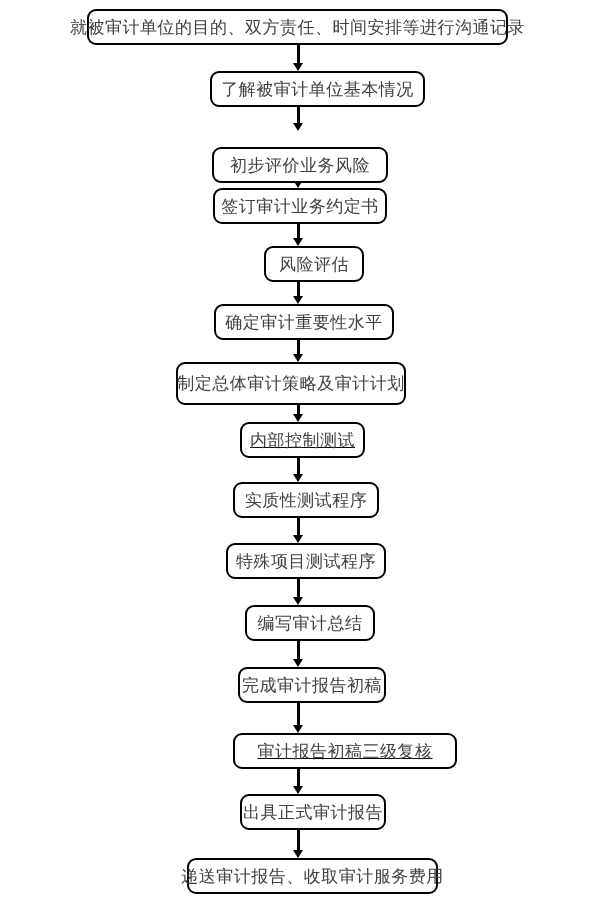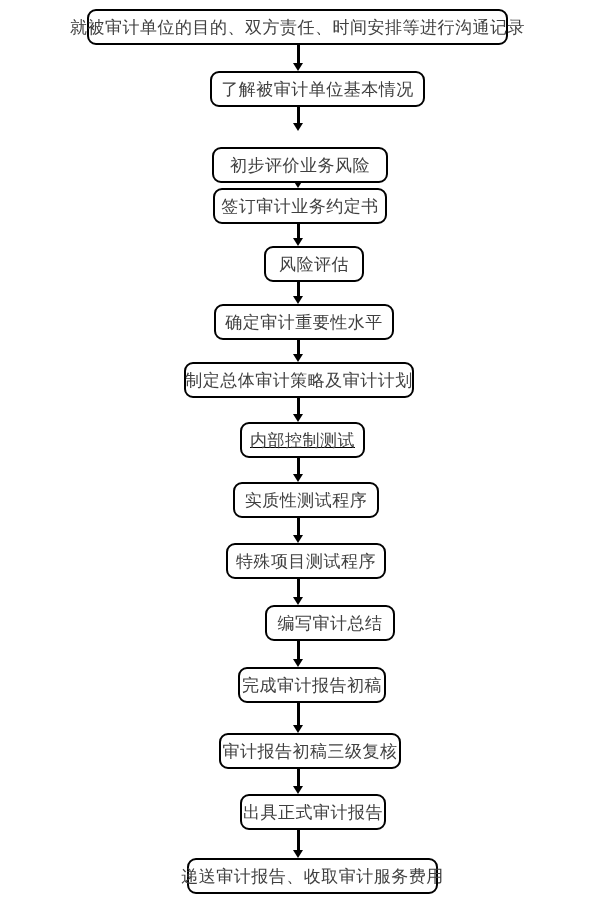--- a/index.html
+++ b/index.html
@@ -130,39 +130,39 @@
     </div>
     <div class="flow-node" style="left: 213px; top: 188px; width: 174px; height: 36px;">
       <span class="flow-node-label">签订审计业务约定书</span>
     </div>
     <div class="flow-node" style="left: 250px; top: 246px; width: 100px; height: 36px; margin-left: 14px;">
       <span class="flow-node-label">风险评估</span>
     </div>
     <div class="flow-node" style="left: 214px; top: 304px; width: 180px; height: 36px;">
       <span class="flow-node-label">确定审计重要性水平</span>
     </div>
-    <div class="flow-node" style="left: 184px; top: 362px; width: 230px; height: 36px;">
+    <div class="flow-node" style="left: 176px; top: 362px; width: 230px; height: 43px;">
       <span class="flow-node-label">制定总体审计策略及审计计划</span>
     </div>
     <div class="flow-node" style="left: 240px; top: 422px; width: 125px; height: 36px; text-decoration: underline;">
       <span class="flow-node-label">内部控制测试</span>
     </div>
     <div class="flow-node" style="left: 226px; top: 543px; width: 160px; height: 36px;">
       <span class="flow-node-label">特殊项目测试程序</span>
     </div>
     <div class="flow-node" style="left: 233px; top: 482px; width: 146px; height: 36px;">
       <span class="flow-node-label">实质性测试程序</span>
     </div>
-    <div class="flow-node" style="left: 245px; top: 605px; width: 130px; height: 36px; margin-left: 20px;">
+    <div class="flow-node" style="left: 245px; top: 605px; width: 130px; height: 36px;">
       <span class="flow-node-label">编写审计总结</span>
     </div>
     <div class="flow-node" style="left: 238px; top: 667px; width: 148px; height: 36px;">
       <span class="flow-node-label">完成审计报告初稿</span>
     </div>
-    <div class="flow-node" style="left: 219px; top: 733px; width: 182px; height: 36px;">
+    <div class="flow-node" style="left: 233px; top: 733px; width: 224px; height: 36px; text-decoration: underline;">
       <span class="flow-node-label">审计报告初稿三级复核</span>
     </div>
     <div class="flow-node" style="left: 240px; top: 794px; width: 146px; height: 36px;">
       <span class="flow-node-label">出具正式审计报告</span>
     </div>
     <div class="flow-node" style="left: 187px; top: 858px; width: 251px; height: 36px;">
       <span class="flow-node-label">递送审计报告、收取审计服务费用</span>
     </div>
   </div>
 

